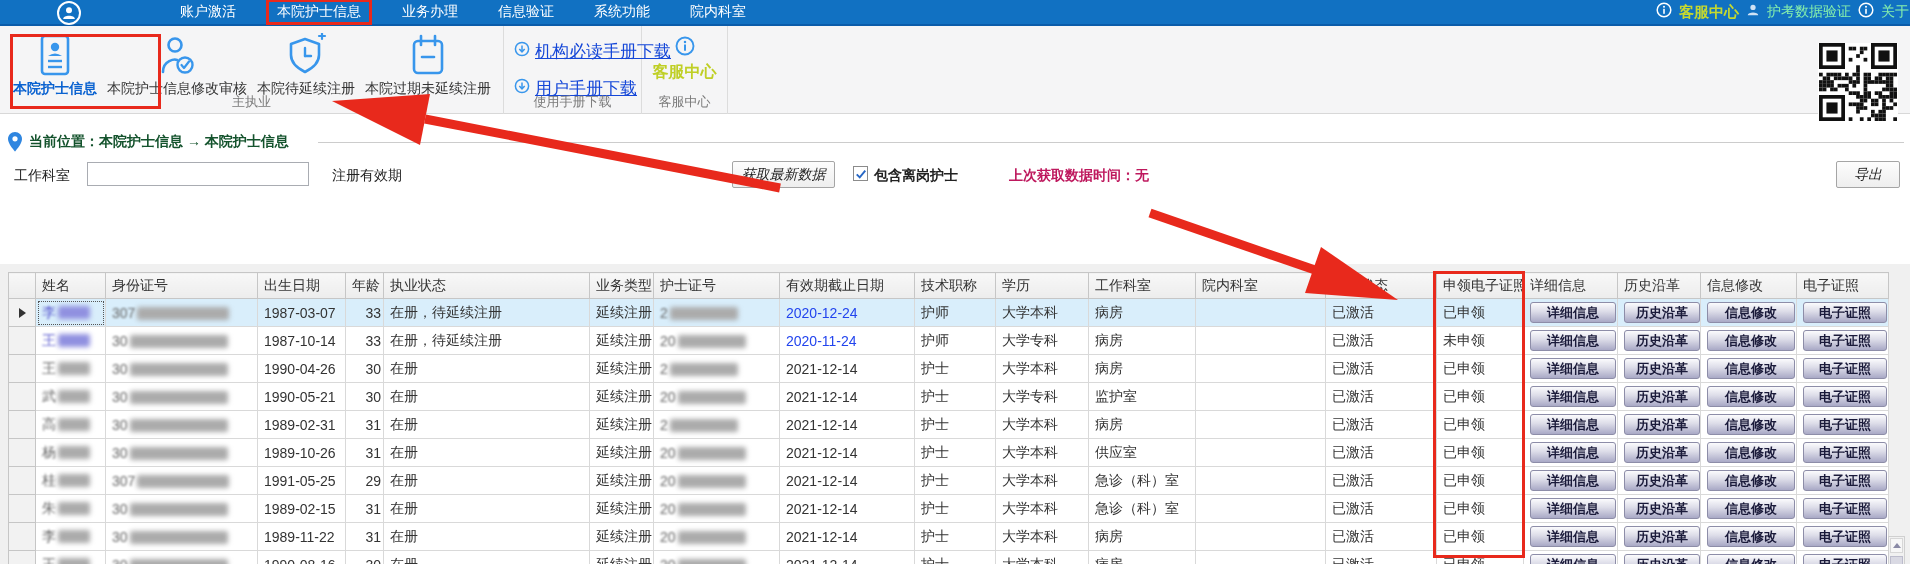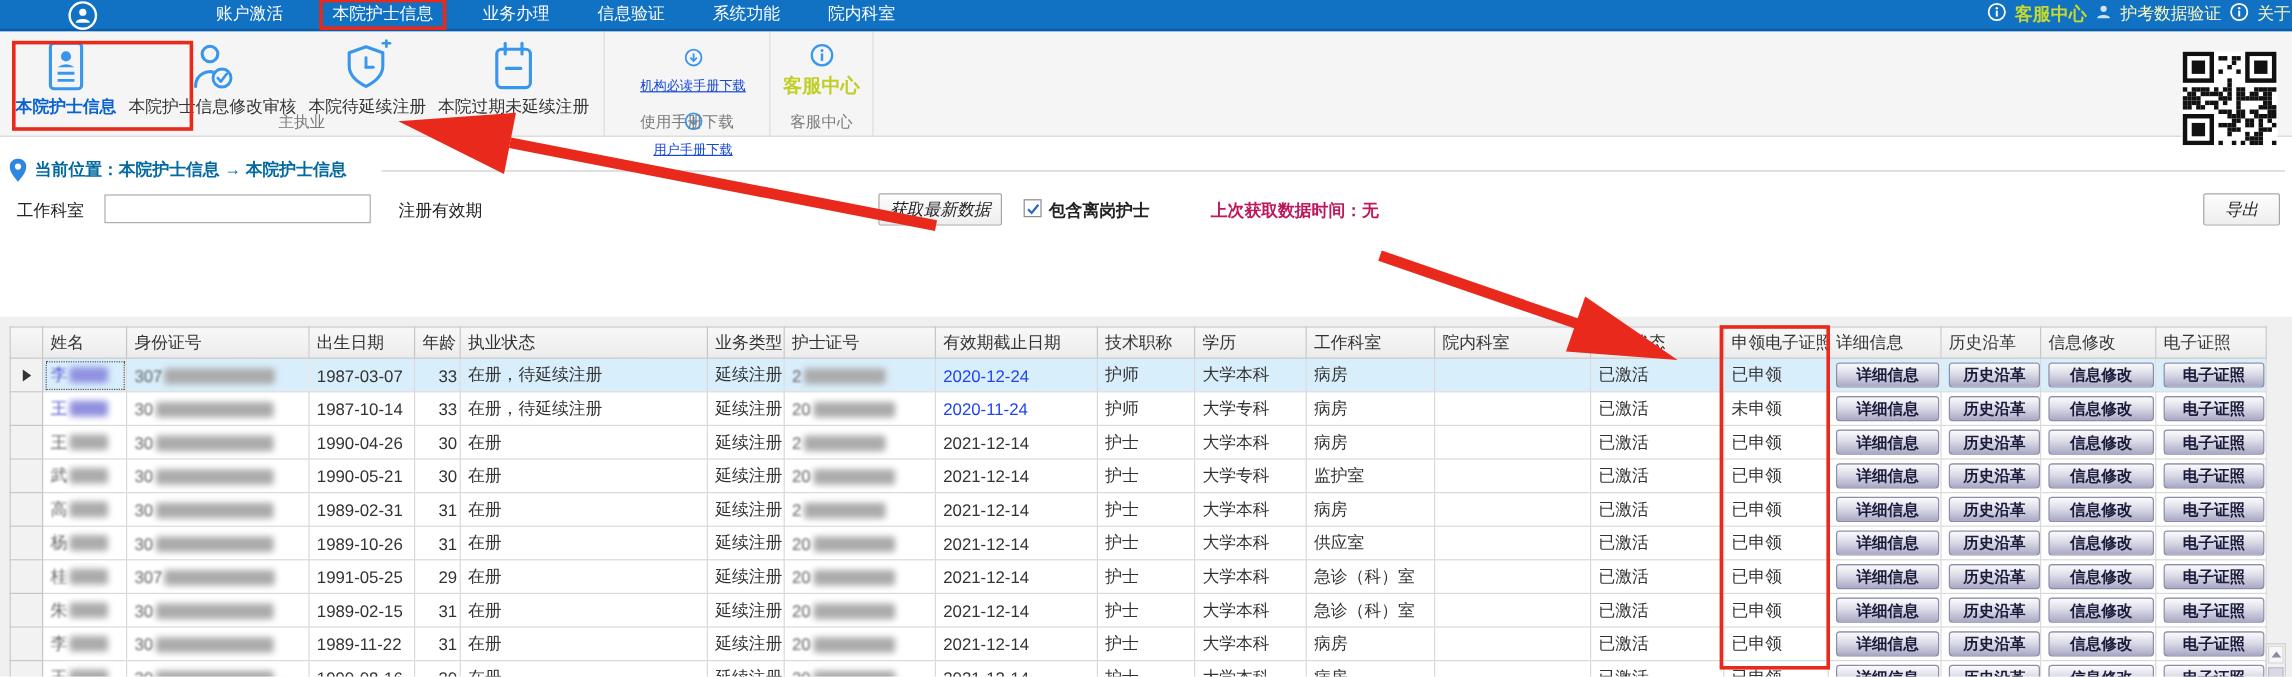--- a/index.html
+++ b/index.html
@@ -9,46 +9,46 @@
 
   
   .topbar { position:absolute; left:0; top:0; width:1910px; height:26px;
     background:#1171c2; border-bottom:2px solid #0a5caa; z-index:10; }
   .avatar { position:absolute; left:57px; top:1px; width:24px; height:24px; border-radius:50%;
     border:2px solid #fff; background:#1171c2; display:flex; align-items:center; justify-content:center; }
   .menu { position:absolute; left:170px; top:0; height:24px; display:flex; align-items:center; gap:20px; }
   .menu-item { color:#fff; font-size:14px; padding:2px 10px; white-space:nowrap; cursor:default; }
   .menu-item.active { border:3px solid #e8291c; padding:1px 8px; }
   .topbar-right { position:absolute; right:0; top:0; height:24px; display:flex; align-items:center; gap:7px; padding-right:1px; }
-  .topbar-right .lbl { color:#fef9c3; font-size:14px; white-space:nowrap; }
+  .topbar-right .lbl { color:#86efac; font-size:14px; white-space:nowrap; }
   .topbar-right .support { color:#c6d92e; font-size:15px; font-weight:bold; }
 
   
   .toolbar { position:absolute; left:0; top:26px; width:1910px; height:88px; background:#f5f5f6;
     border-bottom:1px solid #d8d8d8; }
   .tgroup { position:absolute; top:0; height:88px; border-right:1px solid #dcdcdc; }
   .g1 { left:0; width:504px; }
   .g2 { left:504px; width:138px; }
   .g3 { left:642px; width:86px; }
   .titems { display:flex; align-items:flex-start; padding:6px 0 0 8px; }
   .titem { display:flex; flex-direction:column; align-items:center; padding:0 5px; }
   .titem .ticon { height:46px; display:flex; align-items:center; justify-content:center; }
   .titem .tlabel { font-size:14px; color:#333; white-space:nowrap; margin-top:2px; }
   .titem.active .tlabel { color:#0a62d0; font-weight:bold; }
   .glabel { position:absolute; bottom:3px; left:0; right:0; text-align:center; font-size:13px; color:#7a7a7a; }
   .dlinks { display:flex; flex-direction:column; gap:14px; padding:14px 0 0 10px; }
-  .dlink { display:flex; align-items:center; gap:5px; font-size:11px; color:#1547d8;
-    text-decoration:underline; white-space:nowrap; cursor:pointer;flex-direction:column; }
+  .dlink { display:flex; align-items:center; gap:5px; font-size:17px; color:#1547d8;
+    text-decoration:underline; white-space:nowrap; cursor:pointer; }
   .g3 .ginfo { display:flex; justify-content:center; padding-top:10px; }
   .g3 .support-title { text-align:center; font-size:16px; font-weight:bold; color:#bfcf25; margin-top:6px; }
   .qr { position:absolute; left:1818px; top:17px; width:80px; height:78px; background:#fff; }
 
   
   .breadcrumb { position:absolute; left:8px; top:131px; height:22px; display:flex; align-items:center; gap:7px; z-index:2; }
-  .breadcrumb .btext { font-size:14px; font-weight:bold; color:#0369a1; white-space:nowrap; }
+  .breadcrumb .btext { font-size:14px; font-weight:bold; color:#14532d; white-space:nowrap; }
   .bline { position:absolute; left:318px; right:6px; top:142px; border-top:1px solid #ccc; }
 
   
   .filterbar { position:absolute; left:0; top:158px; width:1910px; height:36px; }
   .flabel { position:absolute; top:9px; font-size:14px; color:#222; white-space:nowrap; }
   .finput { position:absolute; top:4px; height:24px; border:1px solid #a9acb2; background:#fff; font-size:14px; padding:0 4px; }
   .fselect { position:absolute; left:402px; top:4px; width:306px; height:24px; border:1px solid #a9acb2; background:#fff; }
   .fselect .sval { position:absolute; left:5px; top:3px; font-size:14px; color:#222; }
   .fselect .sbtn { position:absolute; right:0; top:0; width:18px; height:22px; background:#e9e9ea;
     border-left:1px solid #c6c6c6; display:flex; align-items:center; justify-content:center; }

